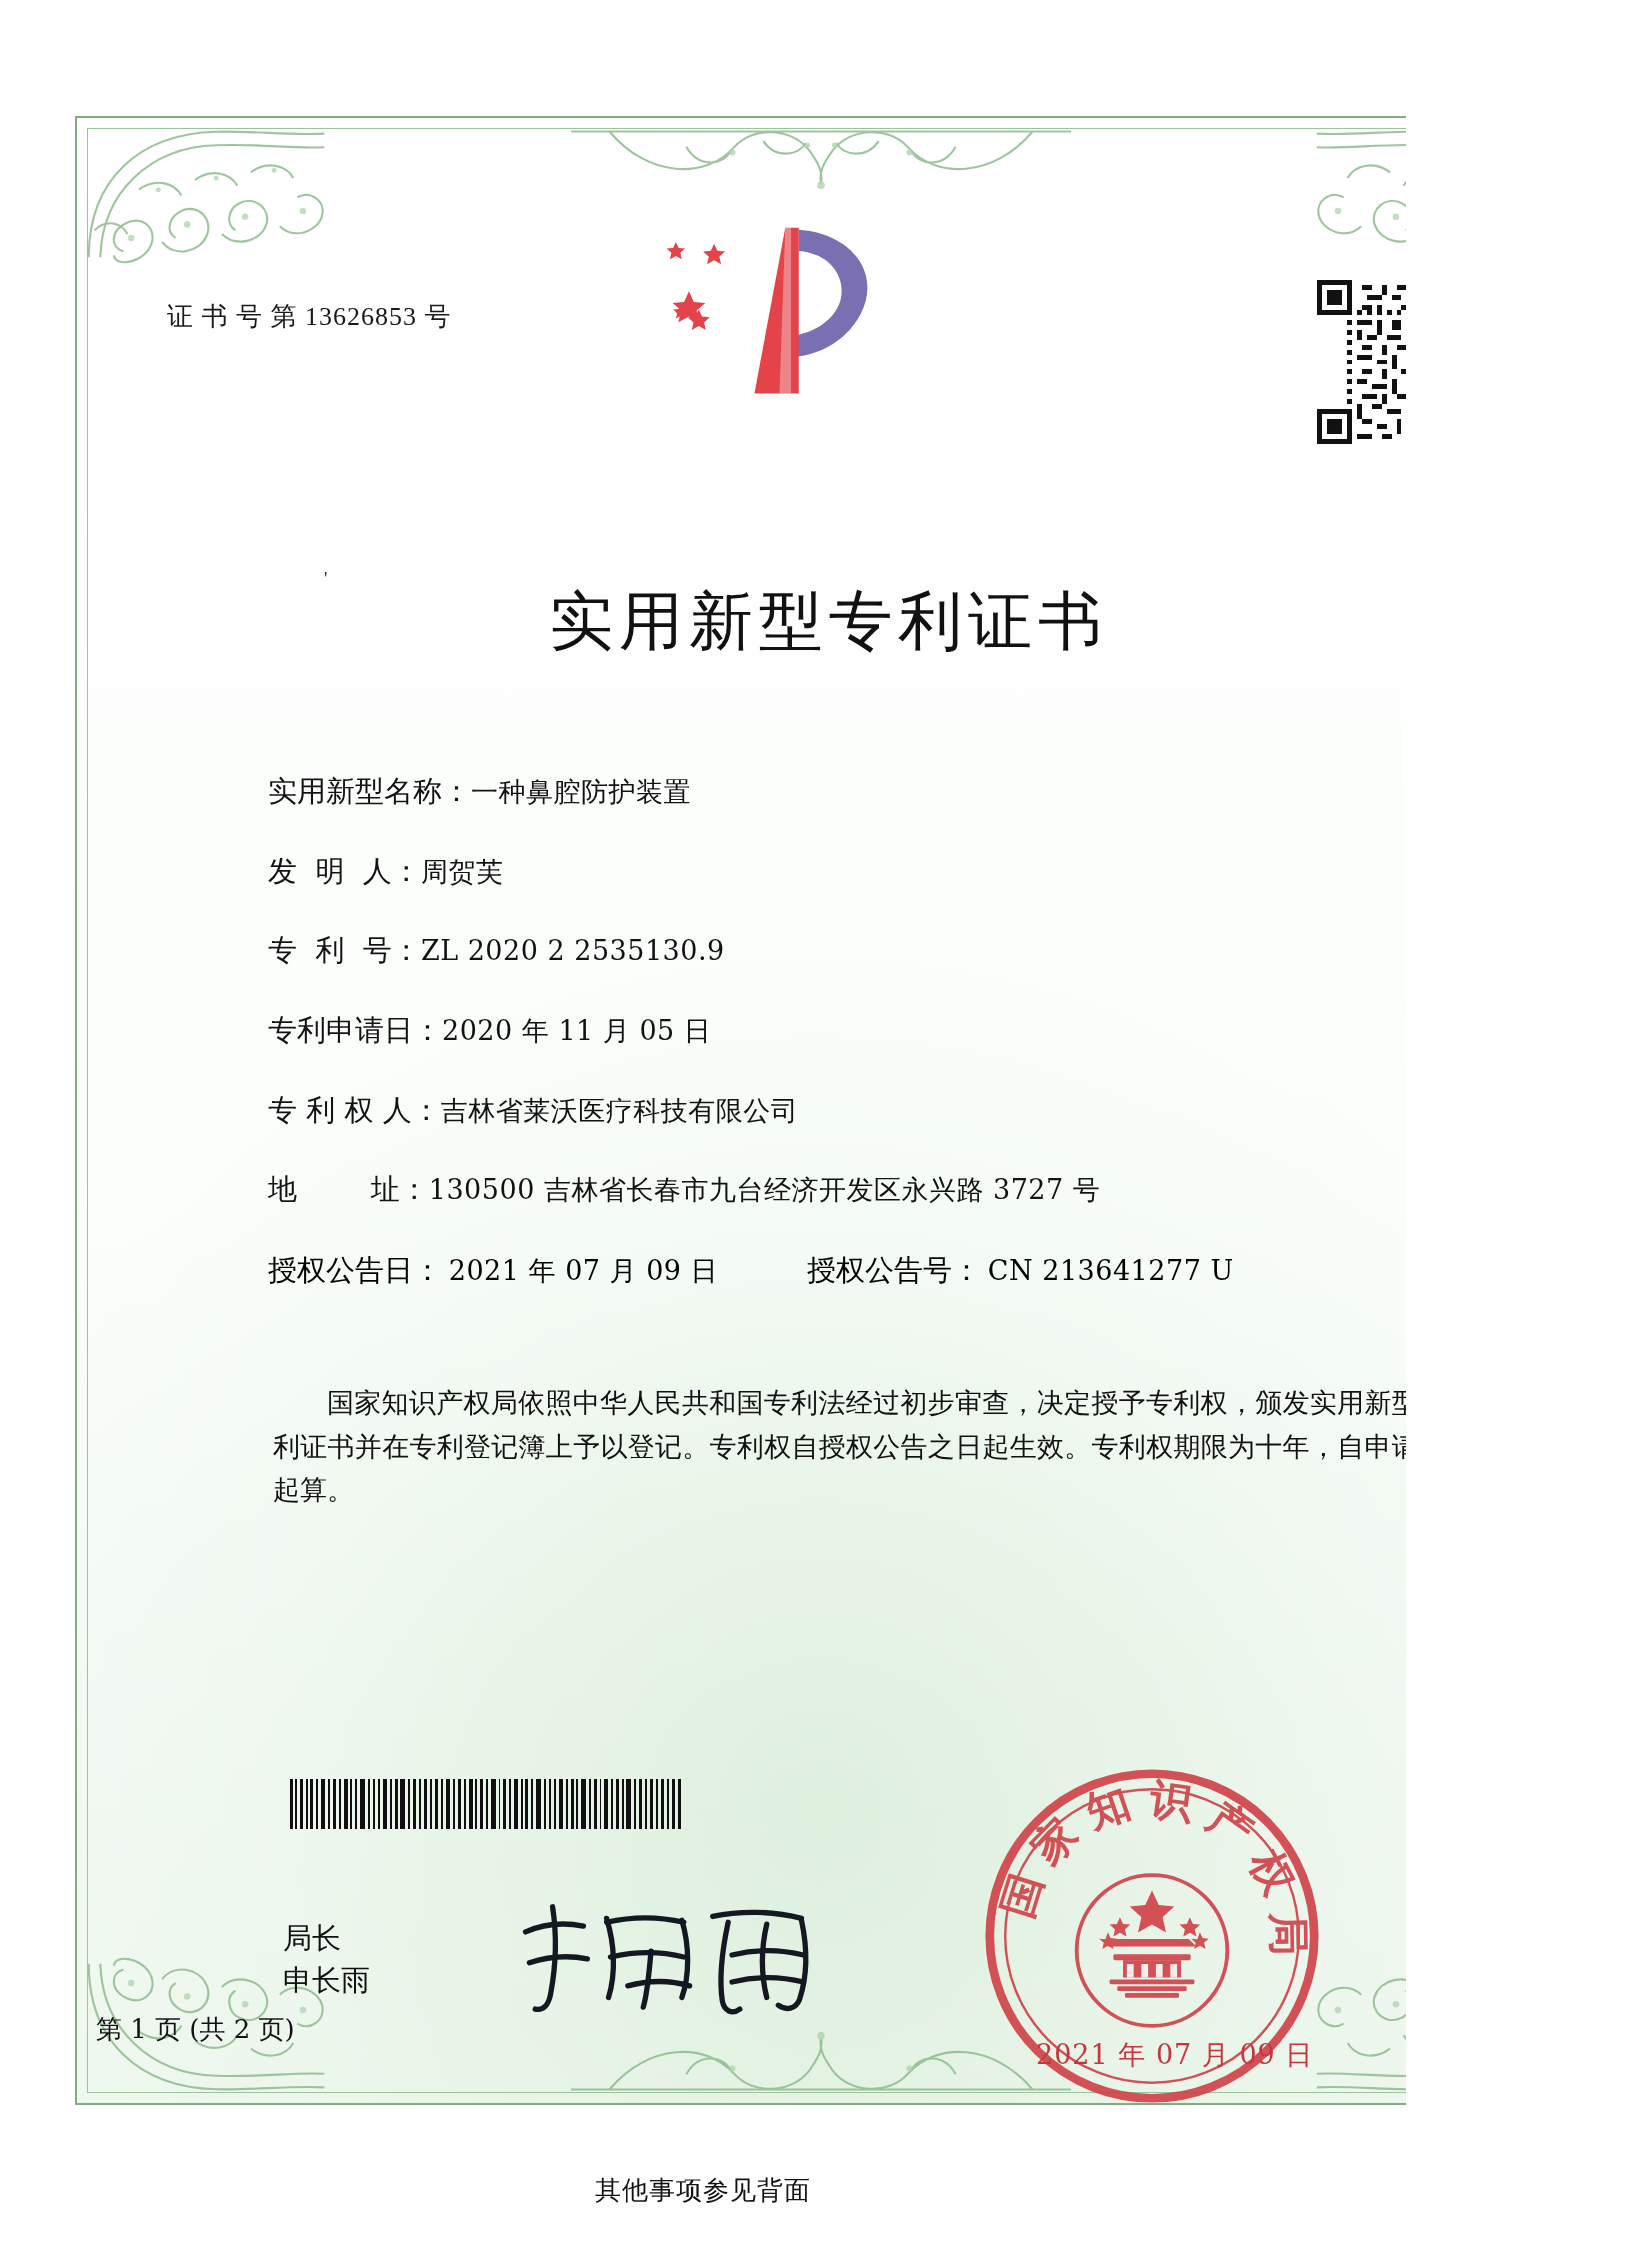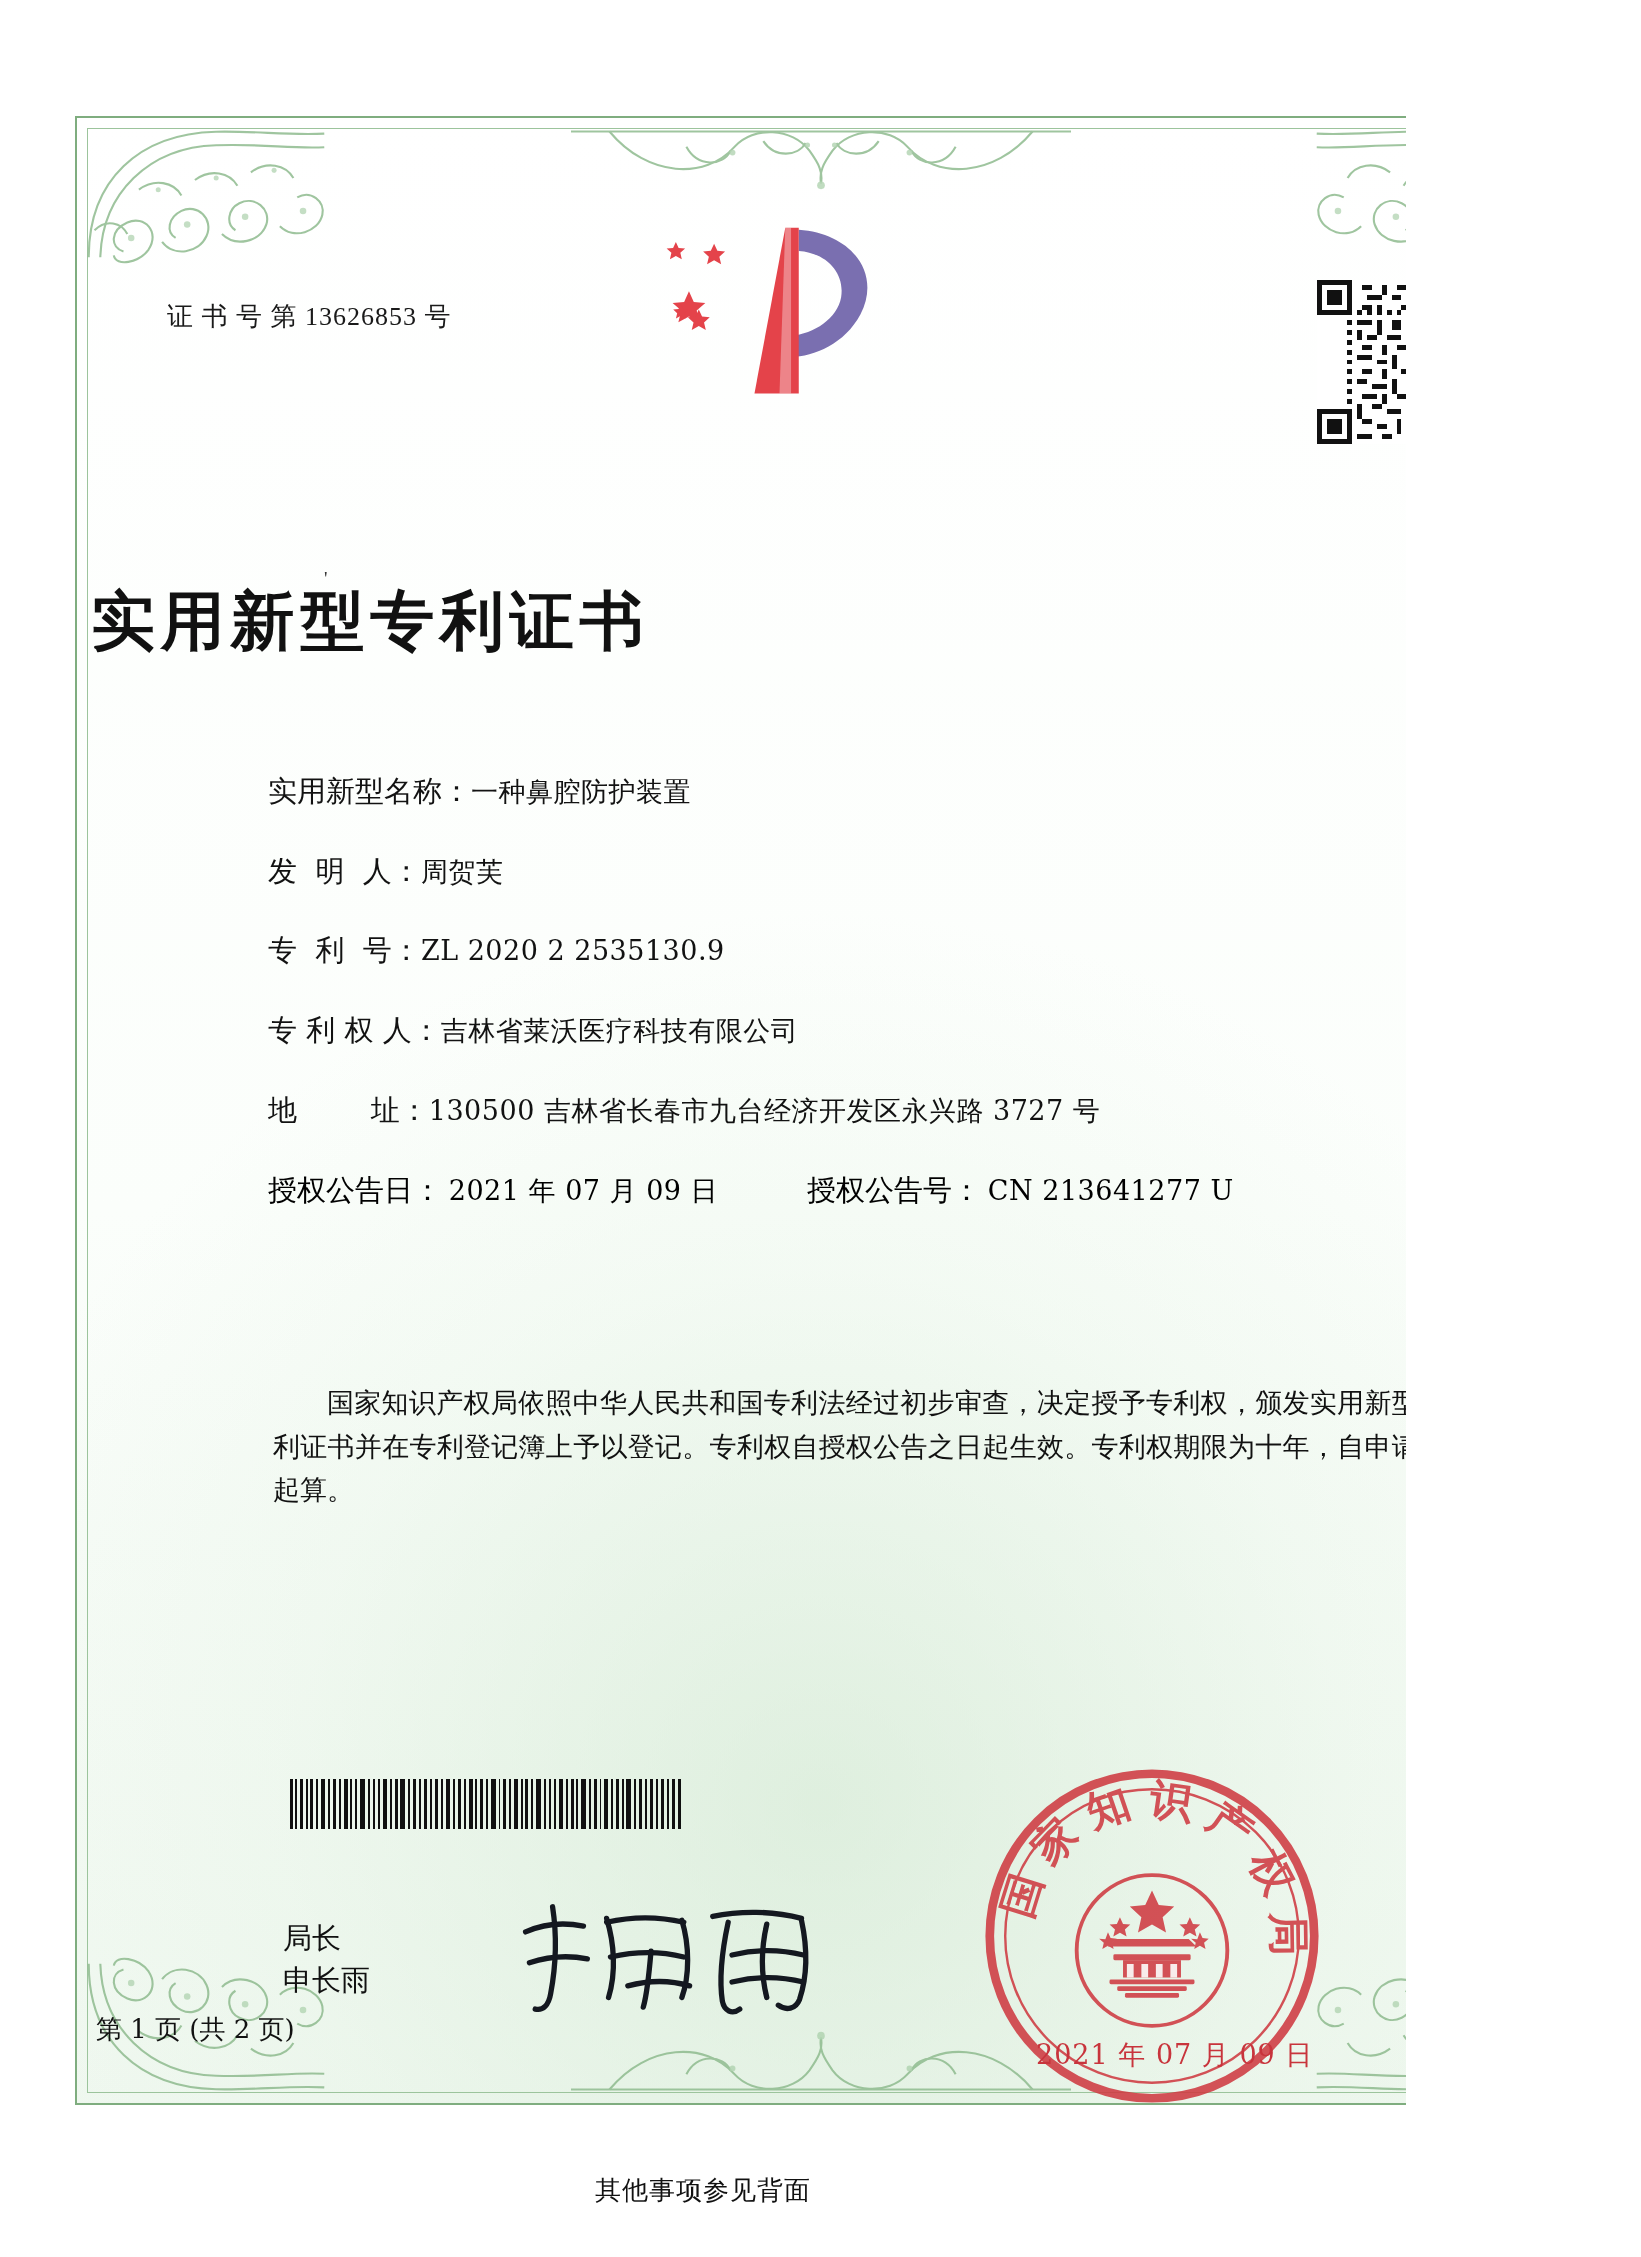--- a/index.html
+++ b/index.html
@@ -80,24 +80,24 @@
     width: 164px;
     height: 164px;
   }
 
   
   .title {
     position: absolute;
     left: 0;
     right: 0;
     top: 462px;
-    text-align: left;
+    text-align: center;
     font-size: 64px;
     letter-spacing: 5.8px;
-    font-weight: bold;
+    font-weight: normal;
     color: #111111;
     font-family: "DejaVu Serif", serif;
     padding-left: 16px;
   }
 
   
   .fields {
     position: absolute;
     left: 193px;
     top: 657px;
@@ -531,20 +531,24 @@
       <div class="field">
         <span class="f-label">发  明  人：</span>
         <span class="f-value">周贺芙</span>
       </div>
 
       <div class="field">
         <span class="f-label">专  利  号：</span>
         <span class="f-value">ZL 2020 2 2535130.9</span>
       </div>
 
+      <div class="field">
+        <span class="f-label">专利申请日：</span>
+        <span class="f-value">2020 年 11 月 05 日</span>
+      </div>
 
       <div class="field">
         <span class="f-label">专 利 权 人：</span>
         <span class="f-value">吉林省莱沃医疗科技有限公司</span>
       </div>
 
       <div class="field">
         <span class="f-label">地        址：</span>
         <span class="f-value">130500 吉林省长春市九台经济开发区永兴路 3727 号</span>
       </div>

